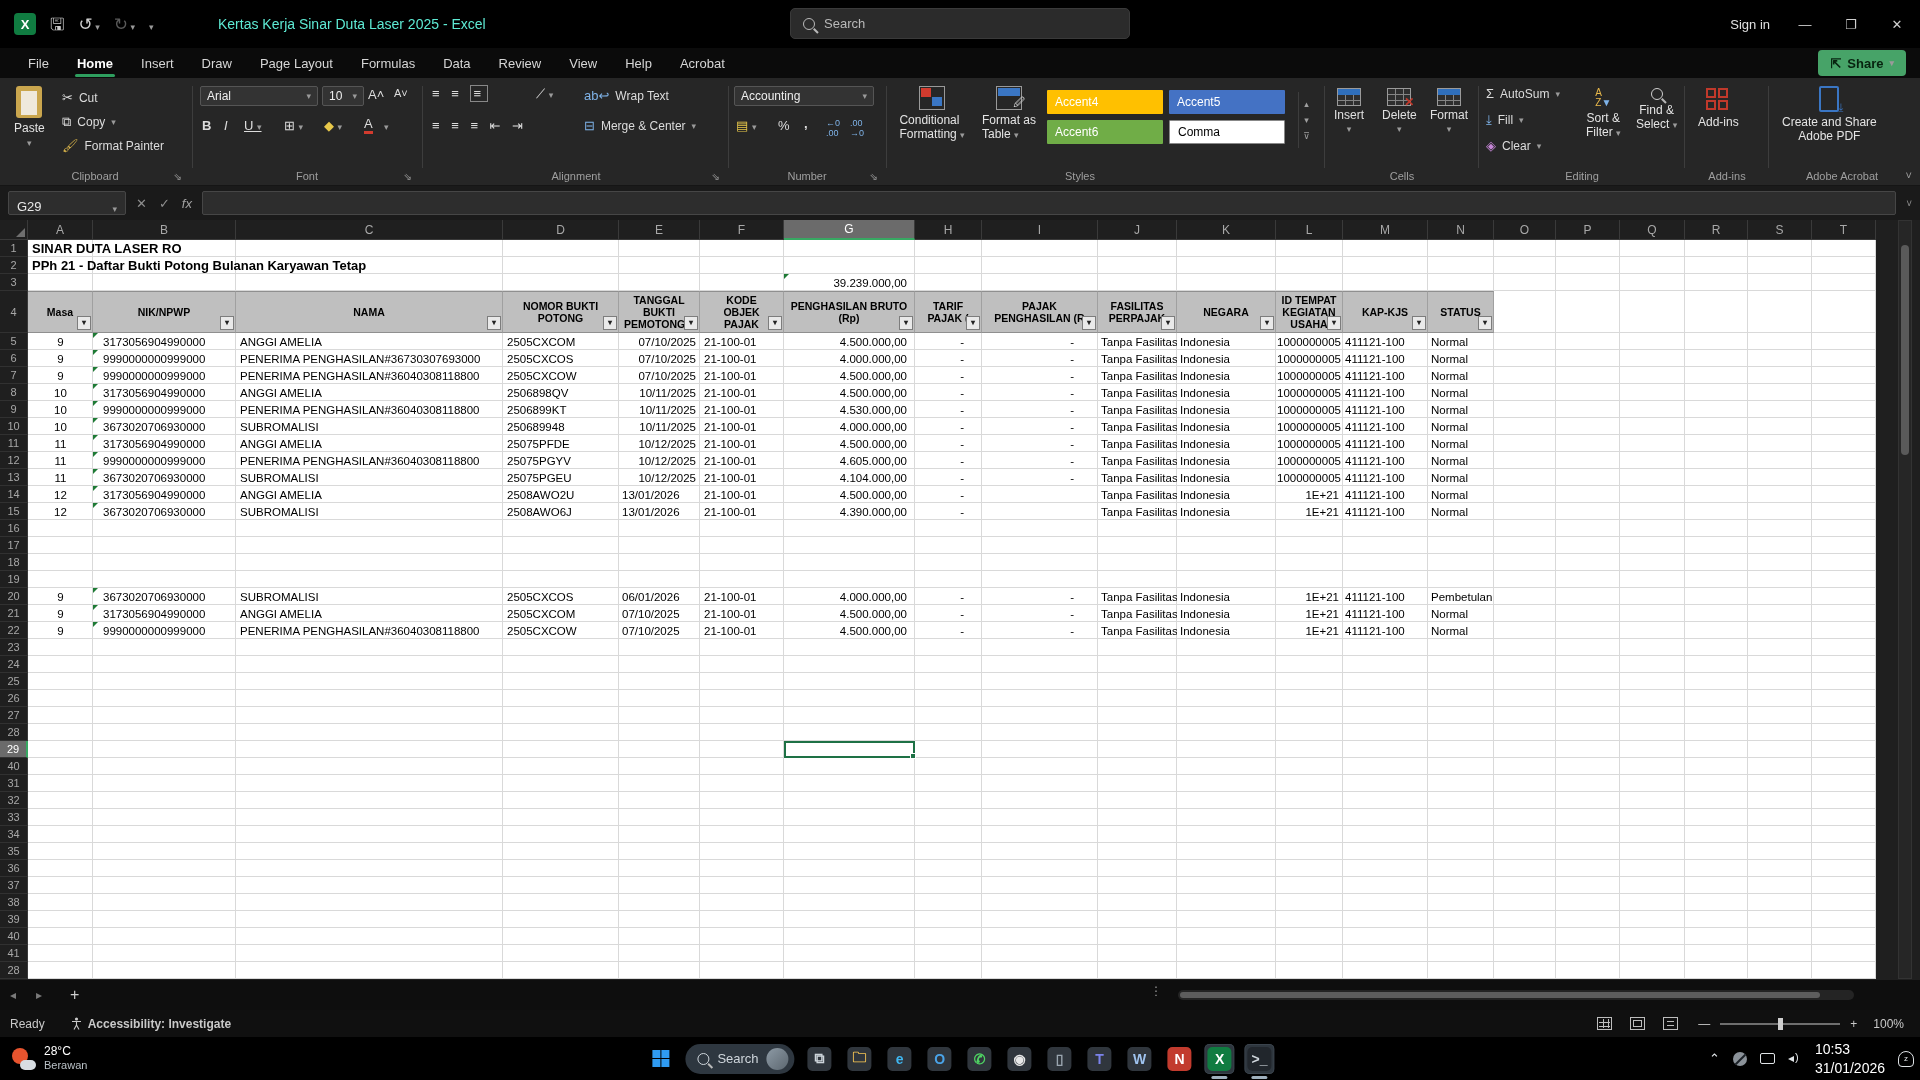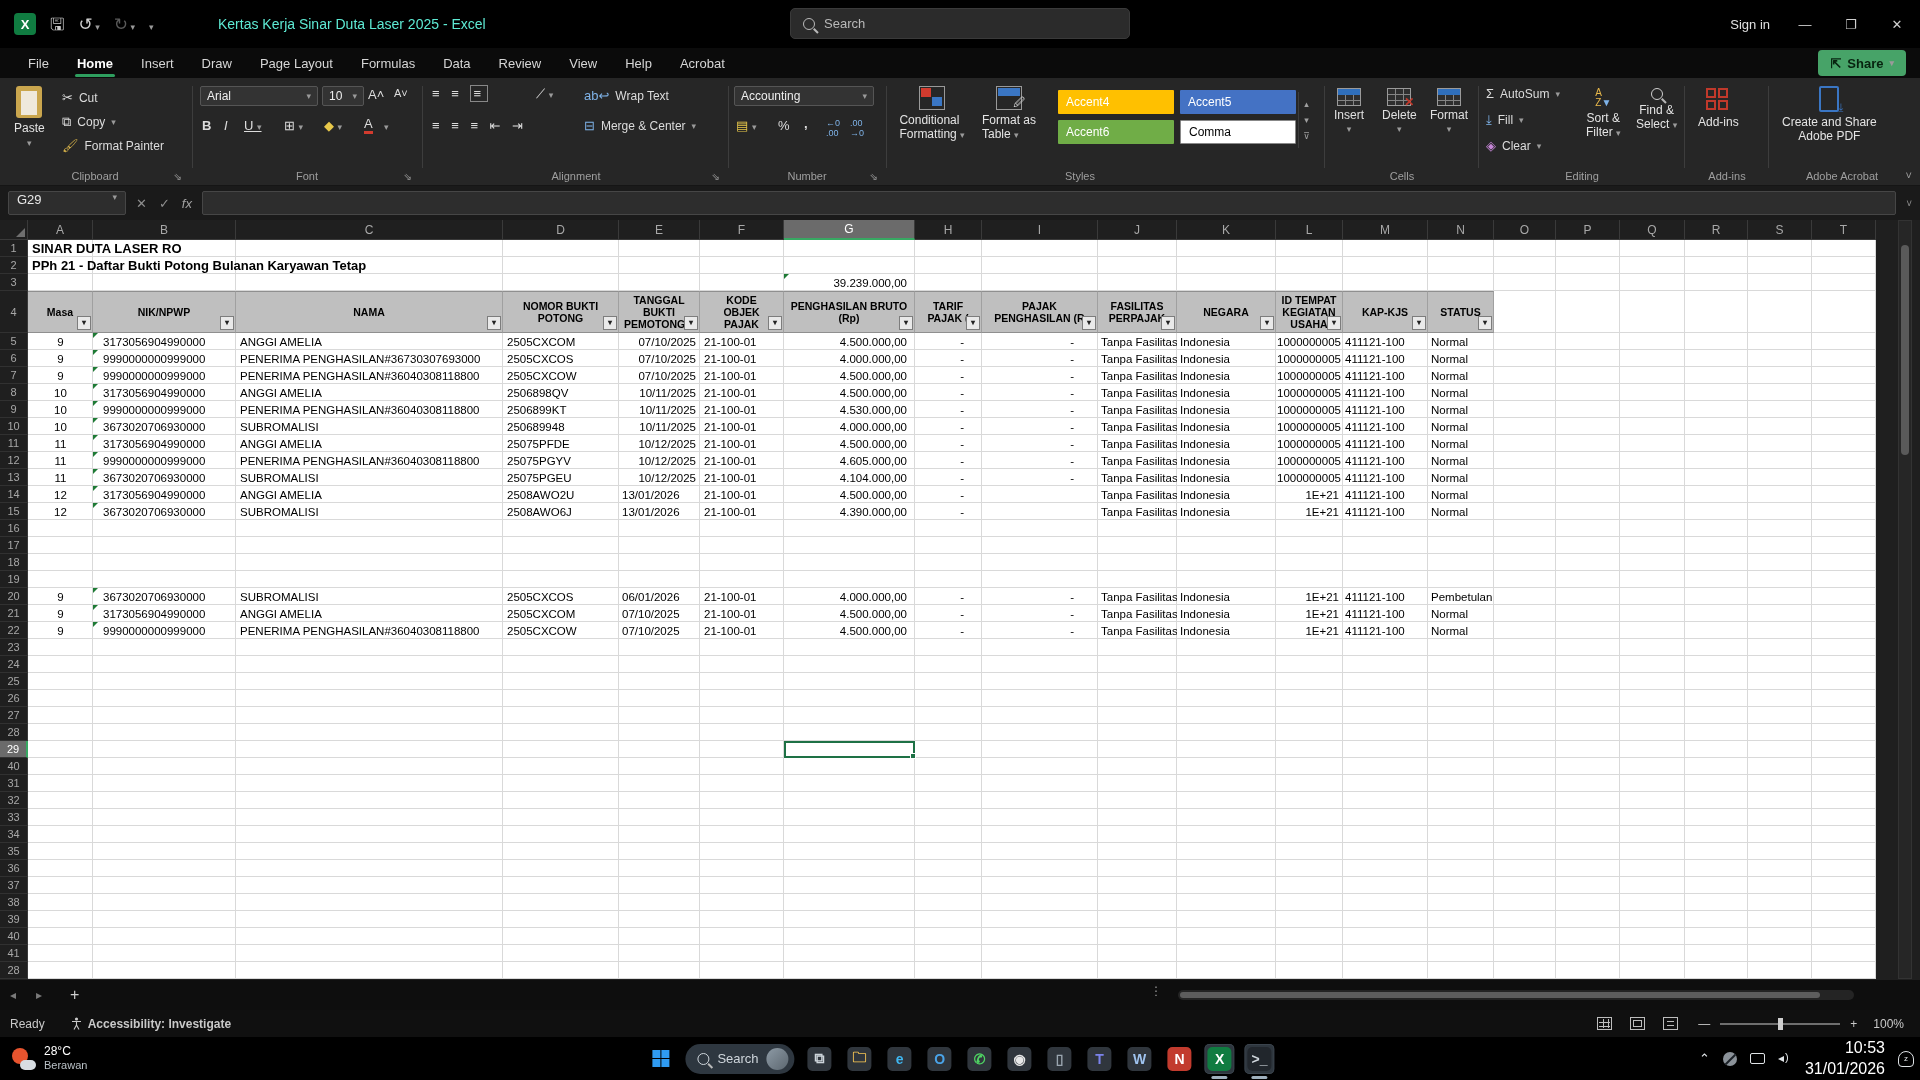--- a/index.html
+++ b/index.html
@@ -49,21 +49,21 @@
   .style-chip { width:116px; height:24px; font-size:12px; display:flex; align-items:center; padding-left:8px; border-radius:1px; }
   .cellbtn { display:flex; flex-direction:column; align-items:center; font-size:12px; color:#e0e0e0; gap:2px; }
   .grid-ico { width:24px; height:18px; border:1px solid #9a9a9a; position:relative; background:#2e2e2e; }
   .grid-ico::before { content:""; position:absolute; inset:0;
     background:linear-gradient(#9a9a9a 1px, transparent 1px) 0 5px/100% 6px, linear-gradient(90deg,#9a9a9a 1px,transparent 1px) 7px 0/8px 100%; opacity:.8; }
   .gi-blue::after { content:""; position:absolute; left:0; top:0; width:100%; height:6px; background:#2f6fbc; }
 
   
   #fbar { left:0; top:186px; width:1920px; height:34px; background:#1a1a1a; display:flex; align-items:center; }
   #namebox { width:118px; height:24px; margin-left:8px; background:#2d2d2d; border:1px solid #464646; border-radius:2px;
-    color:#e8e8e8; font-size:13px; display:flex; align-items:flex-start; justify-content:space-between; padding:0 8px; }
+    color:#e8e8e8; font-size:13px; display:flex; align-items:flex-end; justify-content:space-between; padding:0 8px; }
   .fbtns { display:flex; align-items:center; gap:12px; margin:0 10px; color:#8f8f8f; font-size:13px; }
   #finput { flex:1; height:24px; background:#2d2d2d; border:1px solid #464646; border-radius:2px; margin-right:10px; }
 
   
   #grid { left:0; top:220px; width:1920px; height:760px; background:#1f1f1f; }
   .colhdr { position:absolute; top:0; height:20px; background:#1f1f1f; border-right:1px solid #3a3a3a; border-bottom:1px solid #3a3a3a;
     color:#a8a8a8; font-size:12px; display:flex; align-items:center; justify-content:center; }
   .colhdr.sel { background:#6b6b6b; color:#fff; border-bottom:2px solid #37a862; }
   .rowhdr { position:absolute; left:0; width:28px; background:#1f1f1f; border-right:1px solid #3a3a3a; border-bottom:1px solid #313131;
     color:#a8a8a8; font-size:11px; display:flex; align-items:center; justify-content:center; }
@@ -121,21 +121,21 @@
   #centericons { position:absolute; left:50%; top:0; transform:translateX(-50%); height:43px; display:flex; align-items:center; gap:10px; }
   .tb-ico { width:30px; height:30px; border-radius:5px; display:flex; align-items:center; justify-content:center; position:relative; }
   .tb-active { background:#2e363e; box-shadow:inset 0 0 0 1px #3a434c; }
   .tb-active::after { content:""; position:absolute; bottom:-5px; left:7px; right:7px; height:3px; border-radius:2px; background:#9fb0bd; }
   #tb-searchpill { height:30px; background:#2e3740; border-radius:15px; display:flex; align-items:center; gap:8px; padding:0 6px 0 12px; color:#cfd6dc; font-size:13px; }
   #searchimg { width:22px; height:22px; border-radius:50%; background:linear-gradient(135deg,#8d9aa5,#5c6770); }
   .winlogo { width:17px; height:17px; display:grid; grid-template-columns:8px 8px; grid-template-rows:8px 8px; gap:1px; }
   .winlogo div { background:#2f9bf2; }
   #tray { position:absolute; right:6px; top:0; height:43px; display:flex; align-items:center; gap:13px; }
   .trayico { color:#dfe3e6; font-size:13px; }
-  #clock { text-align:right; font-size:16px; color:#fff; line-height:1.3; }
+  #clock { text-align:left; font-size:14px; color:#fff; line-height:1.3; }
   .spk { width:14px; height:12px; position:relative; }
   .spk::before { content:""; position:absolute; left:0; top:3px; border-top:3px solid transparent; border-bottom:3px solid transparent; border-right:6px solid #dfe3e6; }
   .spk::after { content:")"; position:absolute; left:7px; top:-2px; color:#dfe3e6; font-size:11px; }
   .noinet { width:14px; height:14px; border-radius:50%; background:#8b9299; position:relative; overflow:hidden; }
   .noinet::after { content:""; position:absolute; left:-2px; top:6px; width:20px; height:2px; background:#1b2127; transform:rotate(-45deg); }
   .mon { width:15px; height:11px; border:1.5px solid #dfe3e6; border-radius:2px; position:relative; }
   .bellz { width:16px; height:16px; border:1.5px solid #dfe3e6; border-radius:50% 50% 4px 4px; position:relative; font-size:8px; color:#dfe3e6;
     display:flex; align-items:center; justify-content:center; }
 </style>
 </head>
@@ -277,21 +277,21 @@
         <span><span>Conditional</span><br><span>Formatting</span> <span class="chev">▾</span></span>
       </div>
       <div class="abs rbtn-big" style="left:84px;top:8px;width:70px">
         <div style="width:26px;height:24px;position:relative">
           <div style="position:absolute;inset:0;border:1px solid #999"></div>
           <div style="position:absolute;left:2px;top:2px;right:2px;height:8px;background:#3a76c4"></div>
           <div style="position:absolute;right:-3px;bottom:-3px;color:#c8c8c8;font-size:11px">🖉</div>
         </div>
         <span><span>Format as</span><br><span>Table</span> <span class="chev">▾</span></span>
       </div>
-      <div class="abs" id="style-chips" style="left:168px;top:12px;display:grid;grid-template-columns:116px 116px;gap:6px">
+      <div class="abs" id="style-chips" style="left:157px;top:12px;display:grid;grid-template-columns:116px 116px;gap:6px">
           <div class="style-chip" style="background: rgb(255, 192, 0); color: rgb(255, 255, 255); border: none;">Accent4</div>
           <div class="style-chip" style="background: rgb(68, 114, 196); color: rgb(255, 255, 255); border: none;">Accent5</div>
           <div class="style-chip" style="background: rgb(112, 173, 71); color: rgb(255, 255, 255); border: none;">Accent6</div>
           <div class="style-chip" style="background: rgb(255, 255, 255); color: rgb(0, 0, 0); border: 1px solid rgb(136, 136, 136);">Comma</div>
         </div>
 
       <div class="abs" style="left:408px;top:14px;width:16px;height:56px;border-left:1px solid #3d3d3d;display:flex;flex-direction:column;align-items:center;justify-content:center;gap:6px;color:#9f9f9f;font-size:9px">
         <span>▴</span>
           <span>▾</span>
           <span>⊽</span>

